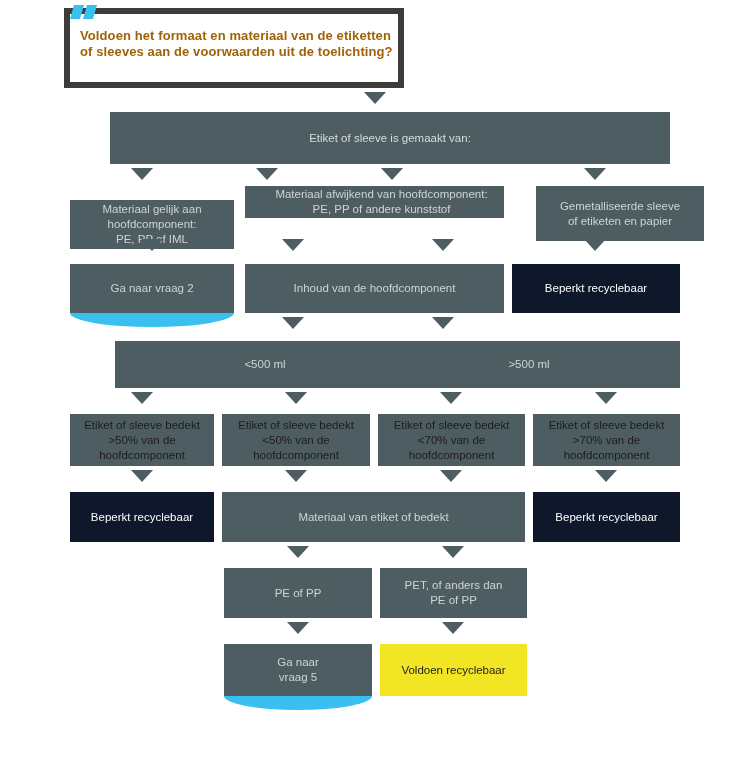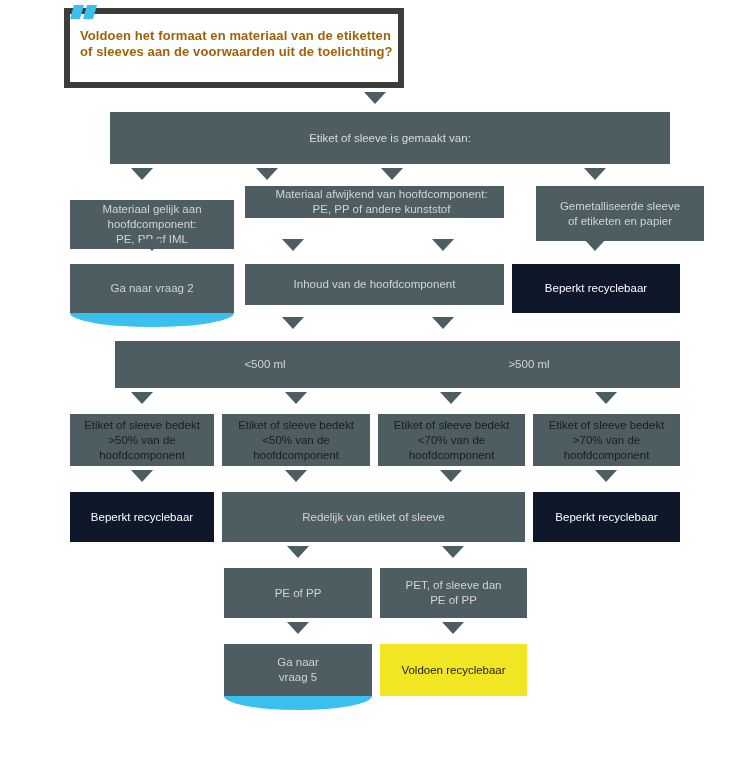--- a/index.html
+++ b/index.html
@@ -109,21 +109,21 @@
 of etiketen en papier</div>
 
   <div class="arrow" style="left:141px; top:239px;"></div>
   <div class="arrow" style="left:282px; top:239px;"></div>
   <div class="arrow" style="left:432px; top:239px;"></div>
   <div class="arrow" style="left:584px; top:239px;"></div>
 
   <div class="node dark lt" style="left:70px; top:264px; width:164px; height:49px;">Ga naar vraag 2</div>
   <div class="tail" style="left:70px; top:313px; width:164px; height:14px;"></div>
 
-  <div class="node dark lt" style="left:245px; top:264px; width:259px; height:41px;">Inhoud van de hoofdcomponent</div>
+  <div class="node dark lt" style="left:245px; top:264px; width:259px; height:49px;">Inhoud van de hoofdcomponent</div>
   <div class="node orange" style="left:512px; top:264px; width:168px; height:49px;">Beperkt recyclebaar</div>
 
   <div class="arrow" style="left:282px; top:317px;"></div>
   <div class="arrow" style="left:432px; top:317px;"></div>
 
   <div class="node dark lt" style="left:70px; top:341px; width:300px; height:47px;margin-left:45px;">&lt;500 ml</div>
   <div class="node dark lt" style="left:378px; top:341px; width:302px; height:47px;">&gt;500 ml</div>
 
   <div class="arrow" style="left:131px; top:392px;"></div>
   <div class="arrow" style="left:285px; top:392px;"></div>
@@ -142,28 +142,28 @@
   <div class="node dark" style="left:533px; top:414px; width:147px; height:52px;">Etiket of sleeve bedekt
 &gt;70% van de
 hoofdcomponent</div>
 
   <div class="arrow" style="left:131px; top:470px;"></div>
   <div class="arrow" style="left:285px; top:470px;"></div>
   <div class="arrow" style="left:440px; top:470px;"></div>
   <div class="arrow" style="left:595px; top:470px;"></div>
 
   <div class="node orange" style="left:70px; top:492px; width:144px; height:50px;">Beperkt recyclebaar</div>
-  <div class="node dark lt" style="left:222px; top:492px; width:303px; height:50px;">Redelijk van etiket of sleeve</div>
+  <div class="node dark lt" style="left:222px; top:492px; width:303px; height:50px;">Materiaal van etiket of bedekt</div>
   <div class="node orange" style="left:533px; top:492px; width:147px; height:50px;">Beperkt recyclebaar</div>
 
   <div class="arrow" style="left:287px; top:546px;"></div>
   <div class="arrow" style="left:442px; top:546px;"></div>
 
   <div class="node dark lt" style="left:224px; top:568px; width:148px; height:50px;">PE of PP</div>
-  <div class="node dark lt" style="left:380px; top:568px; width:147px; height:50px;">PET, of sleeve dan
+  <div class="node dark lt" style="left:380px; top:568px; width:147px; height:50px;">PET, of anders dan
 PE of PP</div>
 
   <div class="arrow" style="left:287px; top:622px;"></div>
   <div class="arrow" style="left:442px; top:622px;"></div>
 
   <div class="node dark lt" style="left:224px; top:644px; width:148px; height:52px;">Ga naar
 vraag 5</div>
   <div class="tail" style="left:224px; top:696px; width:148px; height:14px;"></div>
 
   <div class="node yellow" style="left:380px; top:644px; width:147px; height:52px;">Voldoen recyclebaar</div>

